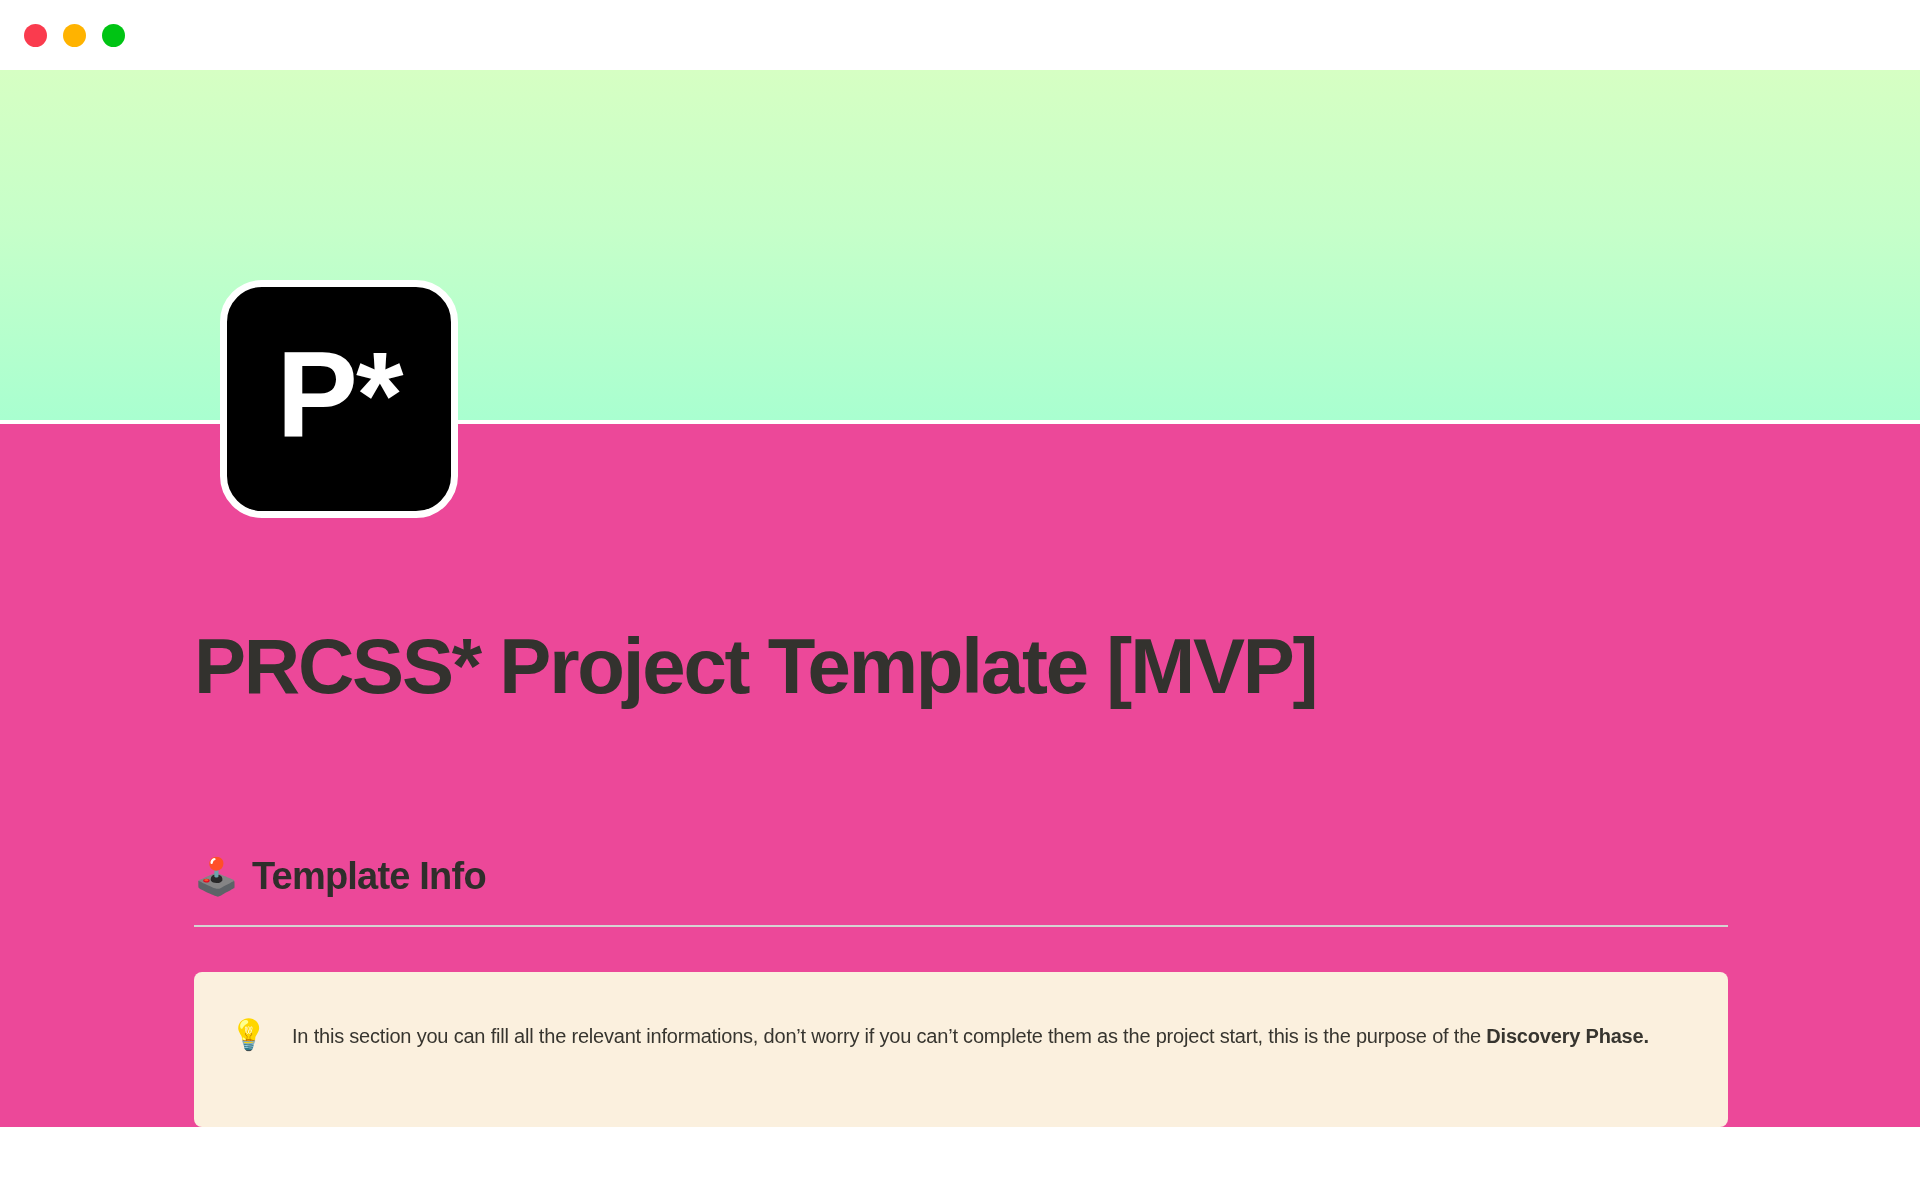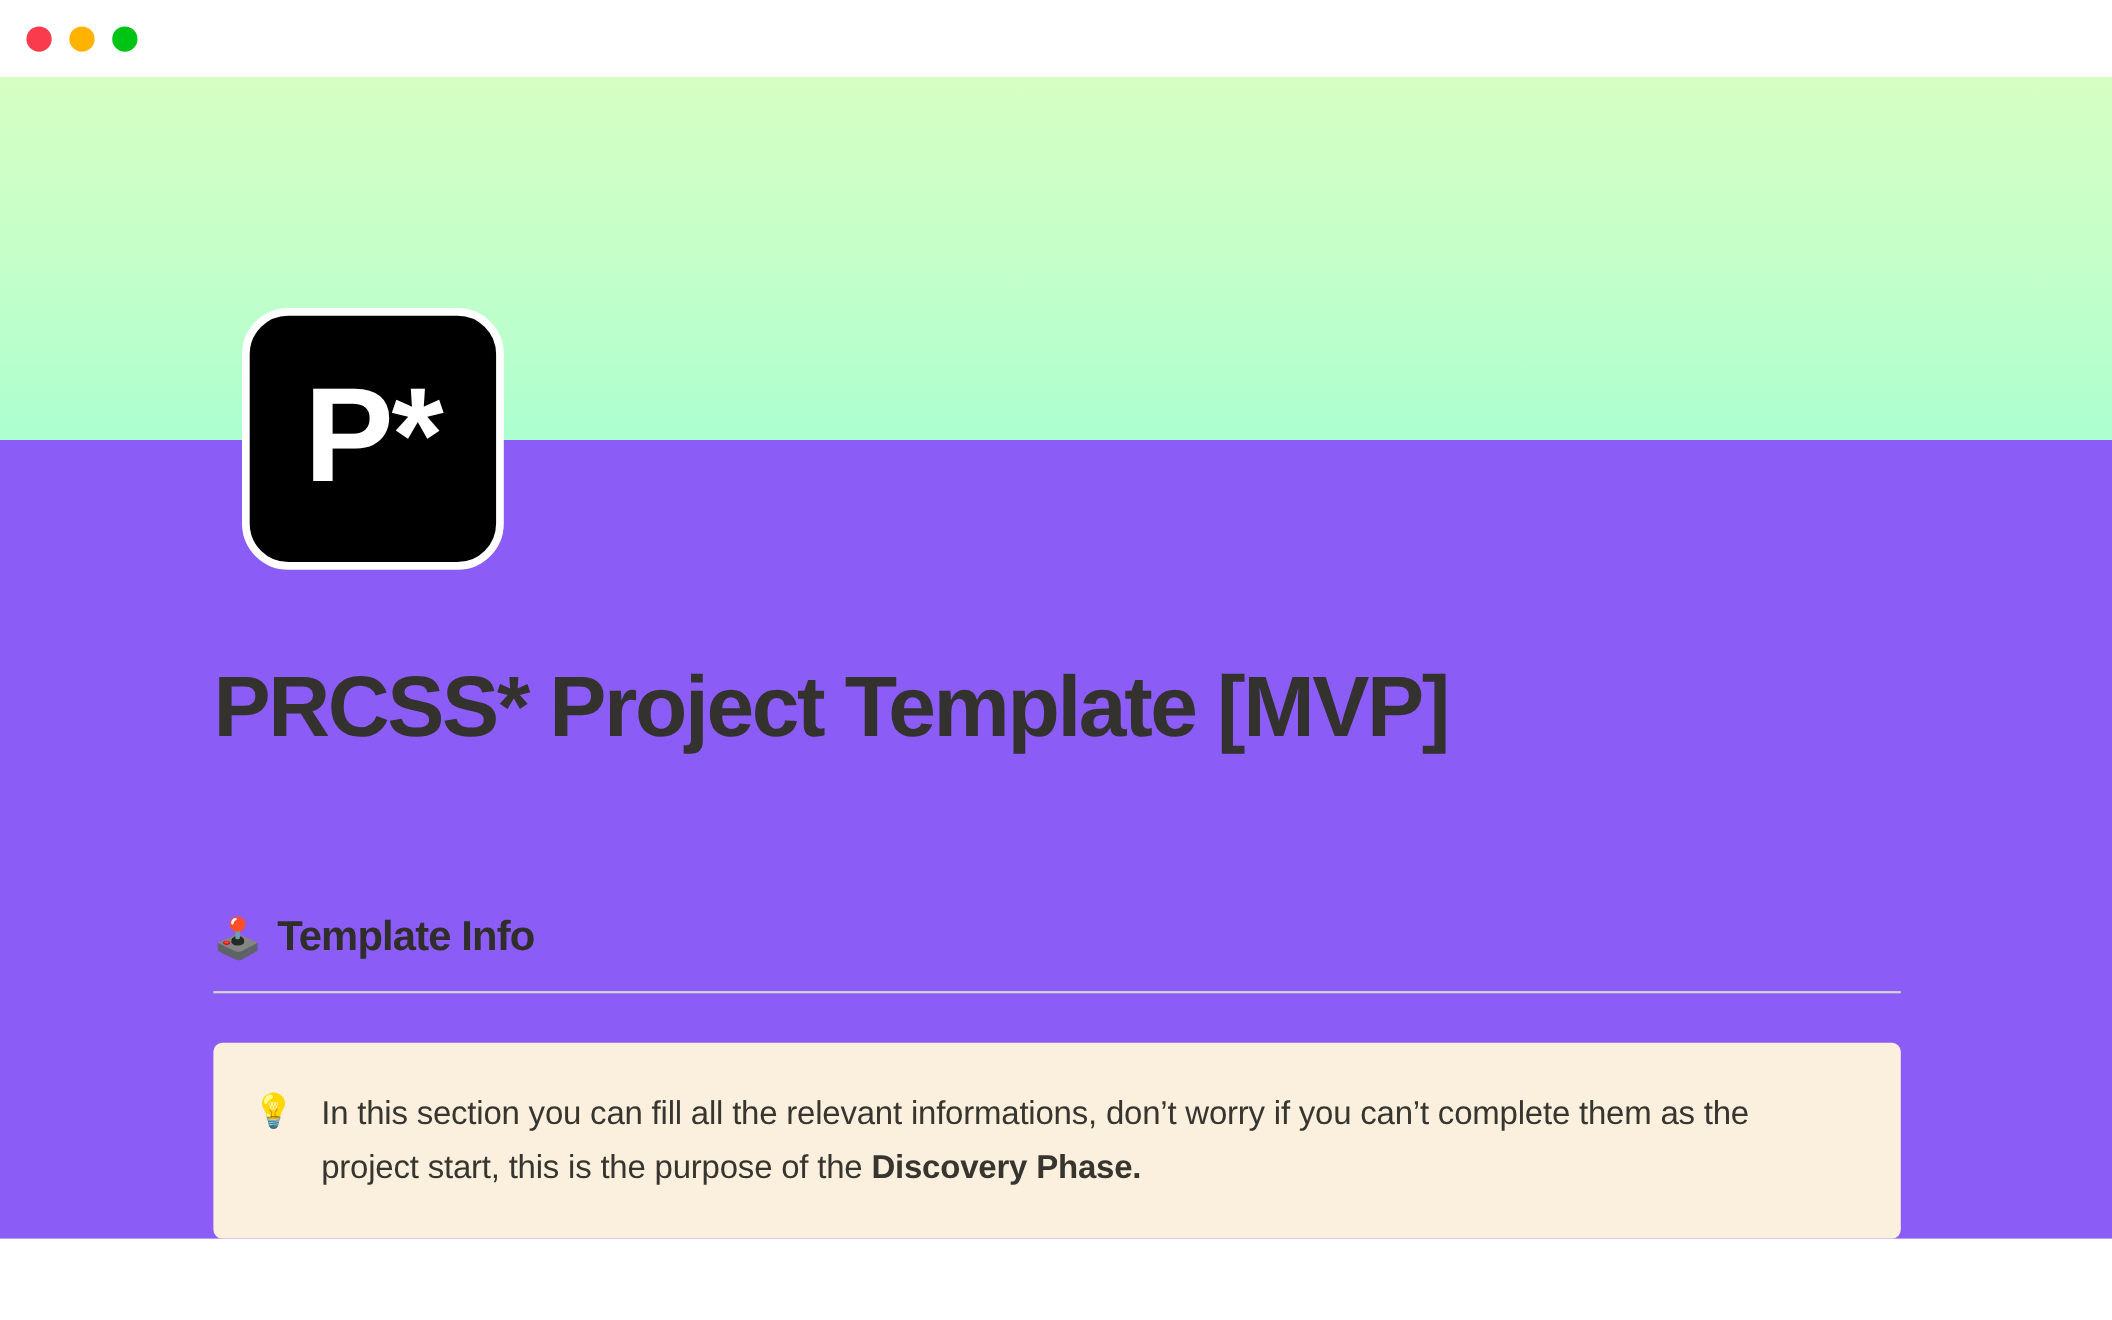--- a/index.html
+++ b/index.html
@@ -77,23 +77,23 @@
     font-size: 122px;
     line-height: 1;
     letter-spacing: -2px;
     user-select: none;
     transform: translateY(-4px);
   }
 
   
   .page-body {
     position: absolute;
-    top: 400px; left: 0;
-    width: 1920px;
-    background: #8b5cf6;
+    top: 424px; left: 0;
+    width: 1920px;
+    background: #ec4899;
   }
 
   .content-col {
     position: relative;
     margin-left: 194px;
     width: 1534px;
   }
 
   .page-title {
     margin-top: 200px;
@@ -148,21 +148,21 @@
   }
   .callout-emoji {
     font-size: 30px;
     line-height: 46px;
     flex: 0 0 auto;
     width: 34px;
     text-align: center;
   }
   .callout-text {
     font-family: "Liberation Sans", sans-serif;
-    font-size: 30px;
+    font-size: 20px;
     line-height: 49px;
     color: #37352f;
     letter-spacing: -0.2px;
   }
   .callout-text b { font-weight: 700; }
 </style>
 </head>
 <body>
 
 <div class="app-window">

